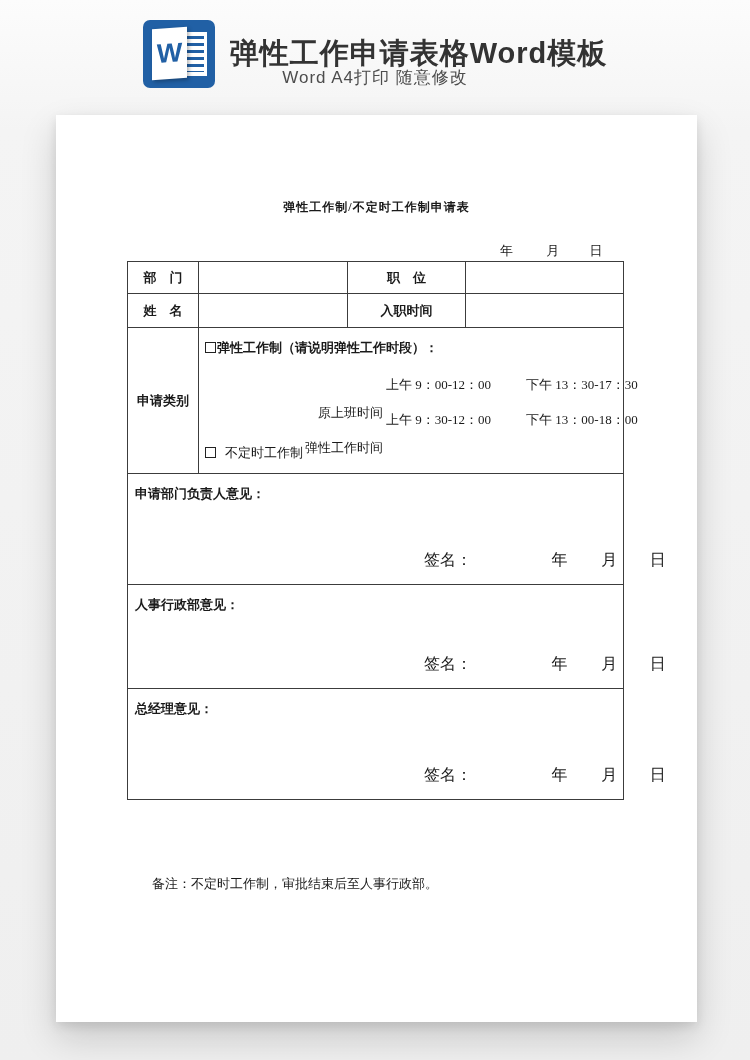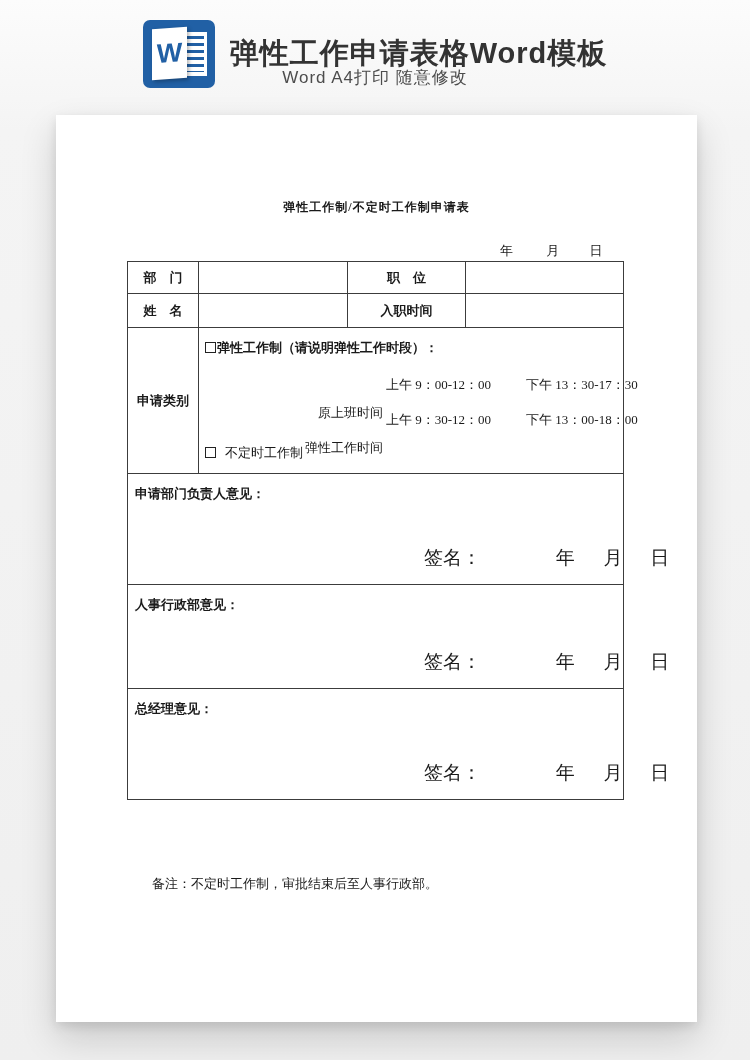--- a/index.html
+++ b/index.html
@@ -80,21 +80,21 @@
 
   .dur-content { display:flex; align-items:center; padding-left:6px; white-space:nowrap; }
   .blank { display:inline-block; height:14px; border-bottom:1px solid #1a1a1a;
     margin:0 1px; }
   .blank1 { width:100px; }
   .blank2 { width:103px; }
 
   .oprow { position:relative; }
   .op-label { position:absolute; left:7px; top:11px; font-weight:bold; }
   .signline { position:absolute; left:0; bottom:13px; width:100%;
-    padding-left:296px; white-space:nowrap; font-size:19px; }
+    padding-left:296px; white-space:nowrap; font-size:16px;font-family:Liberation Mono, monospace; }
   .signline .sy { margin-left:70px; }
   .signline .sm { margin-left:24px; }
   .signline .sd { margin-left:23px; }
 
   .note { position:absolute; left:96px; top:760px; font-size:13px; }
 </style>
 </head>
 <body>
 
 <div class="header">

